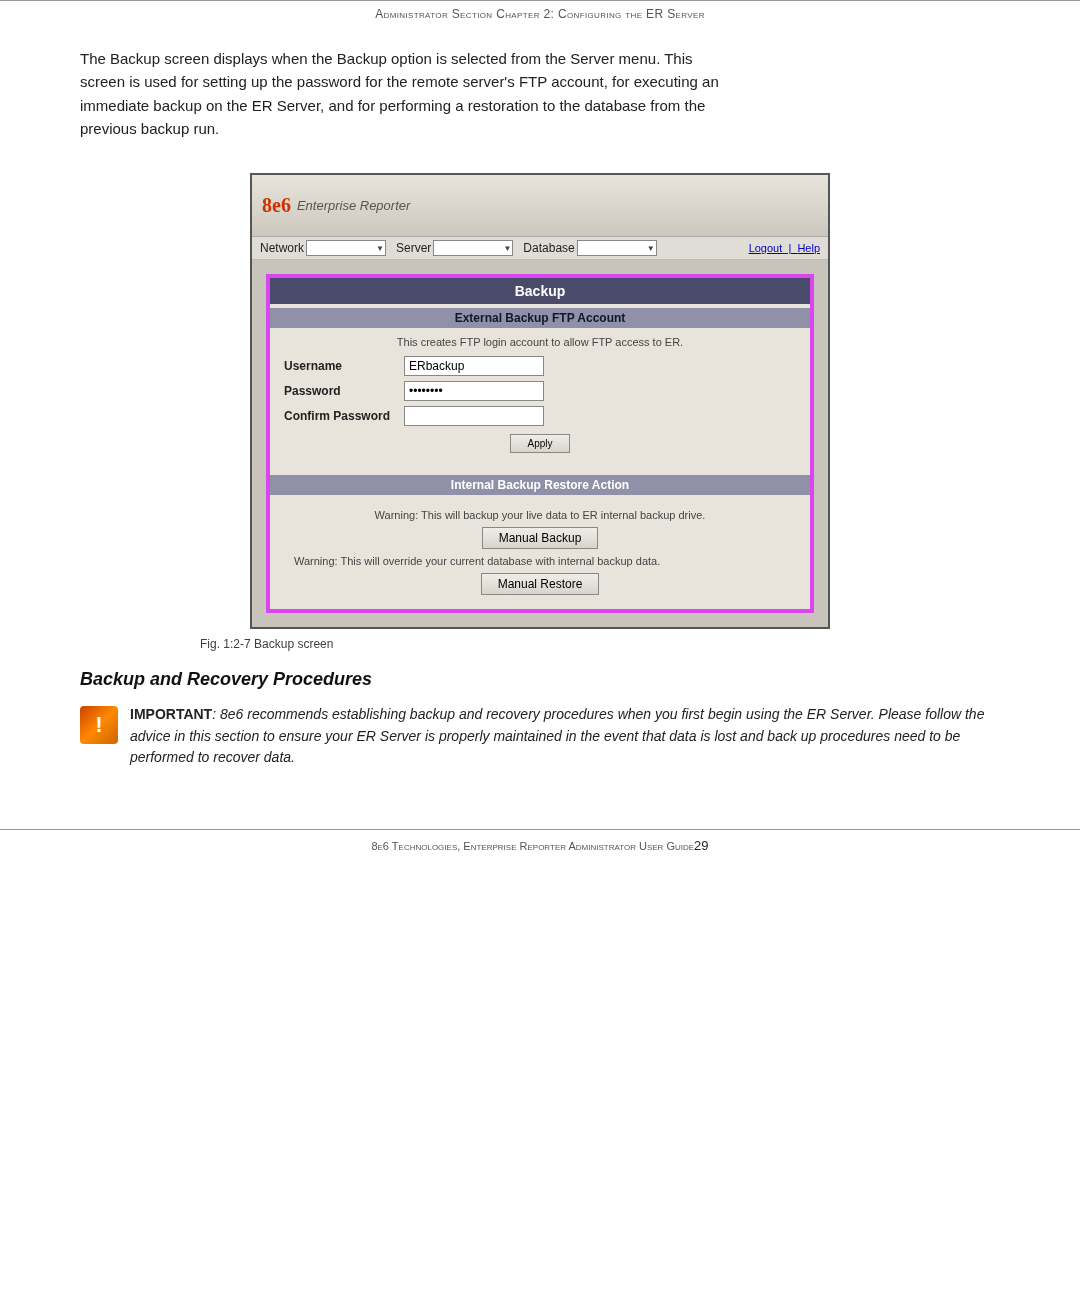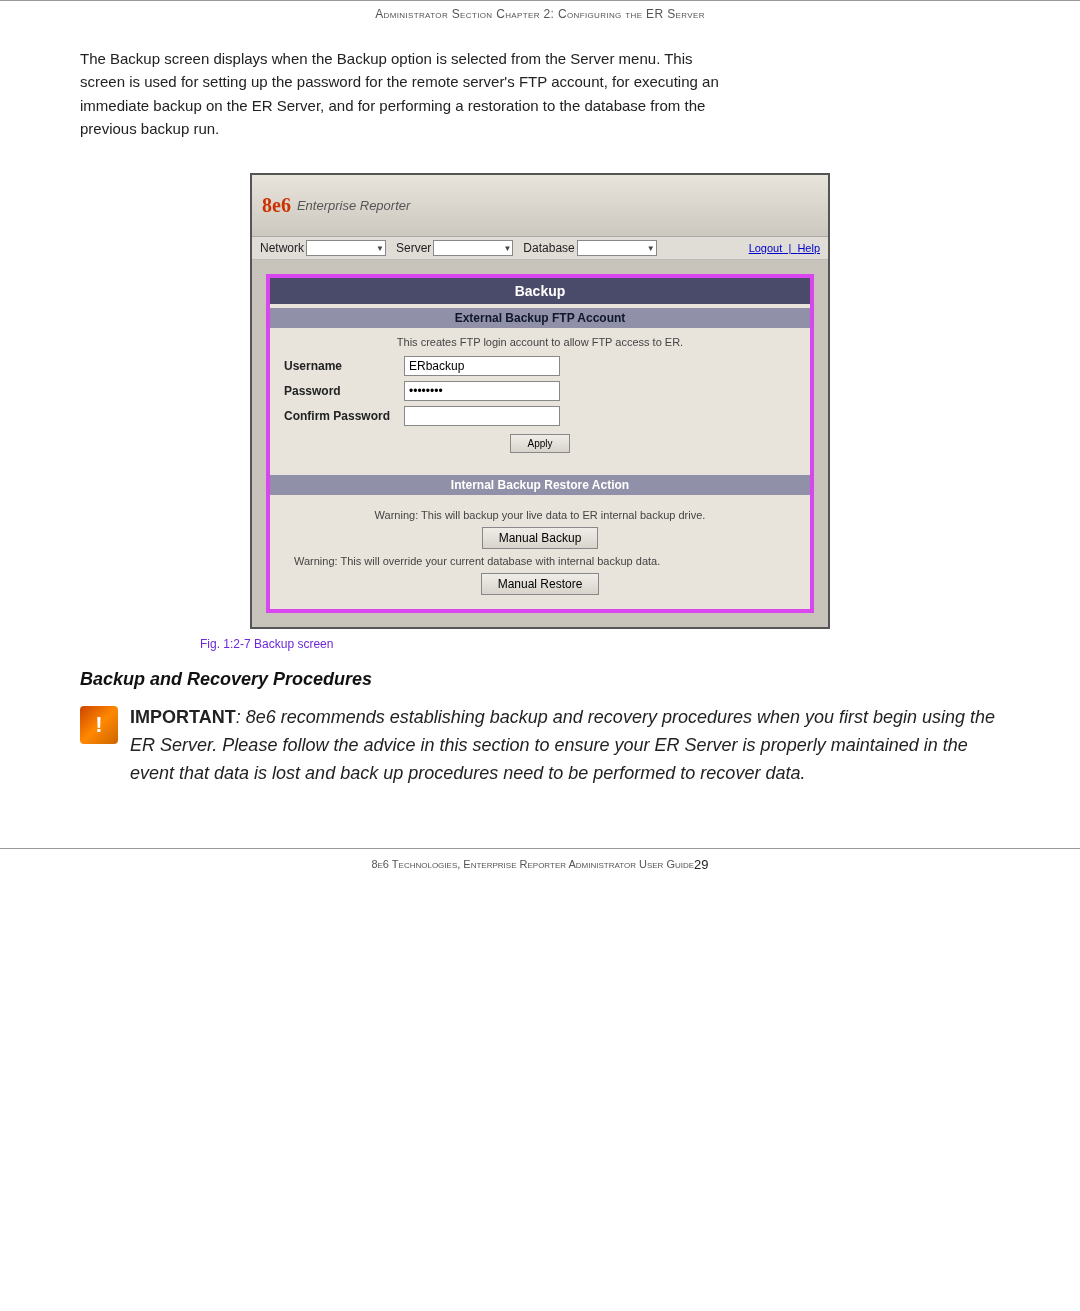--- a/index.html
+++ b/index.html
@@ -199,21 +199,21 @@
     .form-label {
       font-weight: bold;
       width: 120px;
       font-size: 12px;
     }
 
     .form-input {
       border: 1px solid #888;
       padding: 2px 4px;
       font-size: 12px;
-      width: 156px;
+      width: 140px;
       background: white;
     }
 
     .apply-btn {
       display: block;
       margin: 8px auto 4px auto;
       background: linear-gradient(180deg, #f0ede8 0%, #d8d4cc 100%);
       border: 1px solid #888;
       padding: 3px 16px;
       font-size: 10px;
@@ -240,21 +240,21 @@
     .warning-text-long {
       font-size: 11px;
       color: #444;
       text-align: left;
       margin: 6px 10px 4px 10px;
     }
 
     
     .fig-caption {
       font-size: 12px;
-      color: #6d28d9;
+      color: #404040;
       margin: 4px 0 18px 0;
       text-align: left;
       padding-left: 120px;
     }
 
     
     .sub-section-title {
       font-size: 18px;
       font-weight: bold;
       font-style: italic;
@@ -283,21 +283,21 @@
       border-radius: 4px;
       display: flex;
       align-items: center;
       justify-content: center;
       font-size: 22px;
       color: white;
       font-weight: bold;
     }
 
     .important-text {
-      font-size: 18px;
+      font-size: 14px;
       line-height: 1.55;
       font-style: italic;
       color: #222;
     }
 
     .important-text strong {
       font-style: normal;
       font-weight: bold;
     }
 

